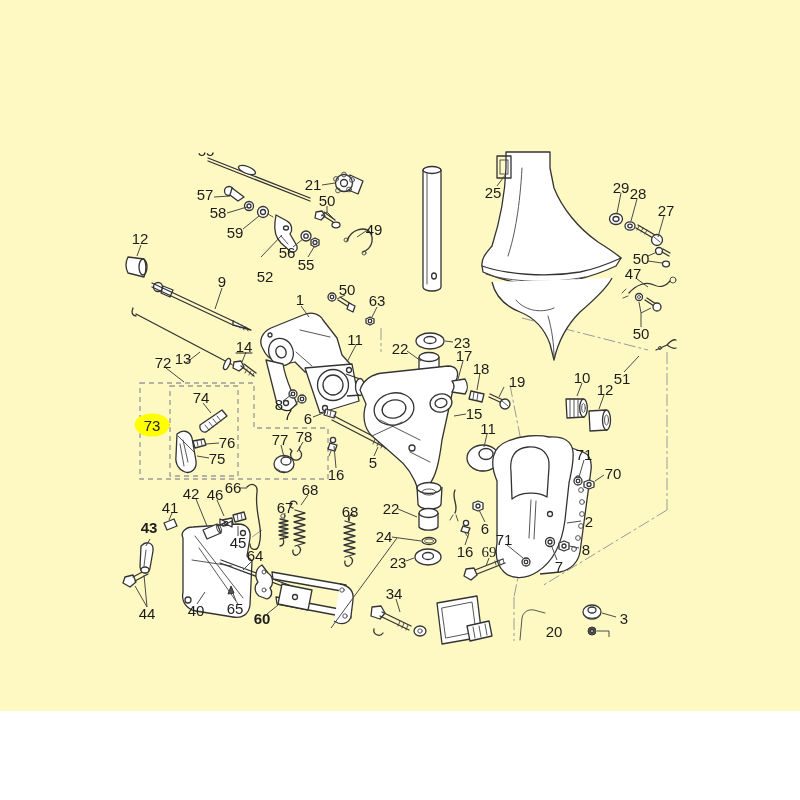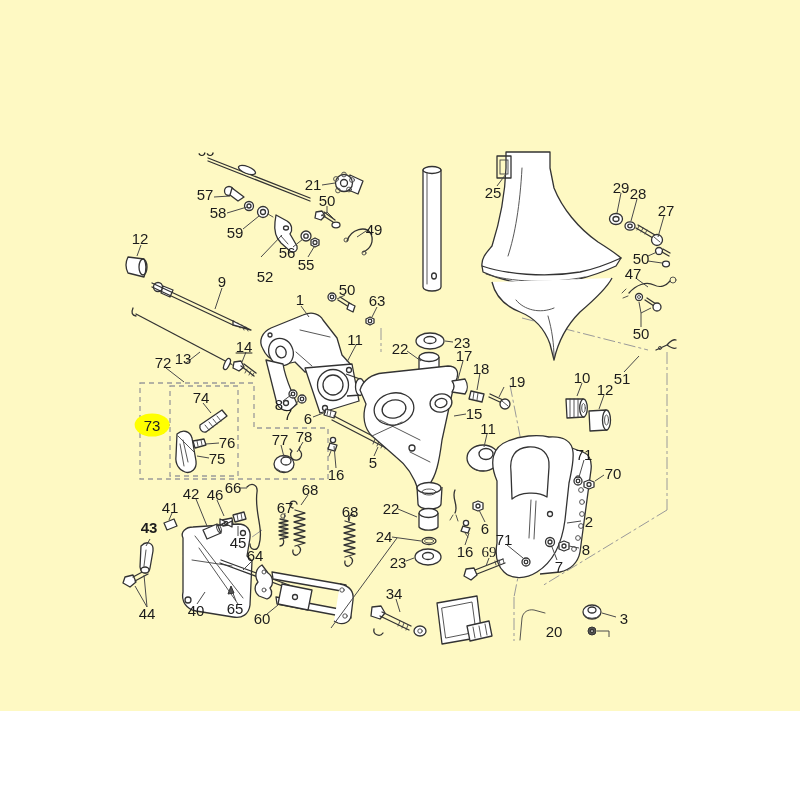--- a/index.html
+++ b/index.html
@@ -586,21 +586,21 @@
       <div class="part-label" style="left: 170px; top: 507px;">41</div>
       <div class="part-label" style="left: 285px; top: 507px;">67</div>
       <div class="part-label" style="left: 310px; top: 489px;">68</div>
       <div class="part-label" style="left: 350px; top: 511px;">68</div>
       <div class="part-label" style="left: 149px; top: 527px; font-weight: bold;">43</div>
       <div class="part-label" style="left: 238px; top: 542px;">45</div>
       <div class="part-label" style="left: 255px; top: 555px;">64</div>
       <div class="part-label" style="left: 147px; top: 613px;">44</div>
       <div class="part-label" style="left: 196px; top: 610px;">40</div>
       <div class="part-label" style="left: 235px; top: 608px;">65</div>
-      <div class="part-label" style="left: 262px; top: 618px;">60</div>
+      <div class="part-label" style="left: 262px; top: 618px; font-weight: bold;">60</div>
       <div class="part-label" style="left: 391px; top: 508px;">22</div>
       <div class="part-label" style="left: 384px; top: 536px;">24</div>
       <div class="part-label" style="left: 398px; top: 562px;">23</div>
       <div class="part-label" style="left: 394px; top: 593px;">34</div>
       <div class="part-label" style="left: 485px; top: 528px;">6</div>
       <div class="part-label" style="left: 465px; top: 551px;">16</div>
       <div class="part-label" style="left: 504px; top: 539px;">71</div>
       <div class="part-label" style="left: 489px; top: 552px; font-family: Liberation Serif, serif;">69</div>
       <div class="part-label" style="left: 554px; top: 631px;">20</div>
       <div class="part-label" style="left: 624px; top: 618px;">3</div>

